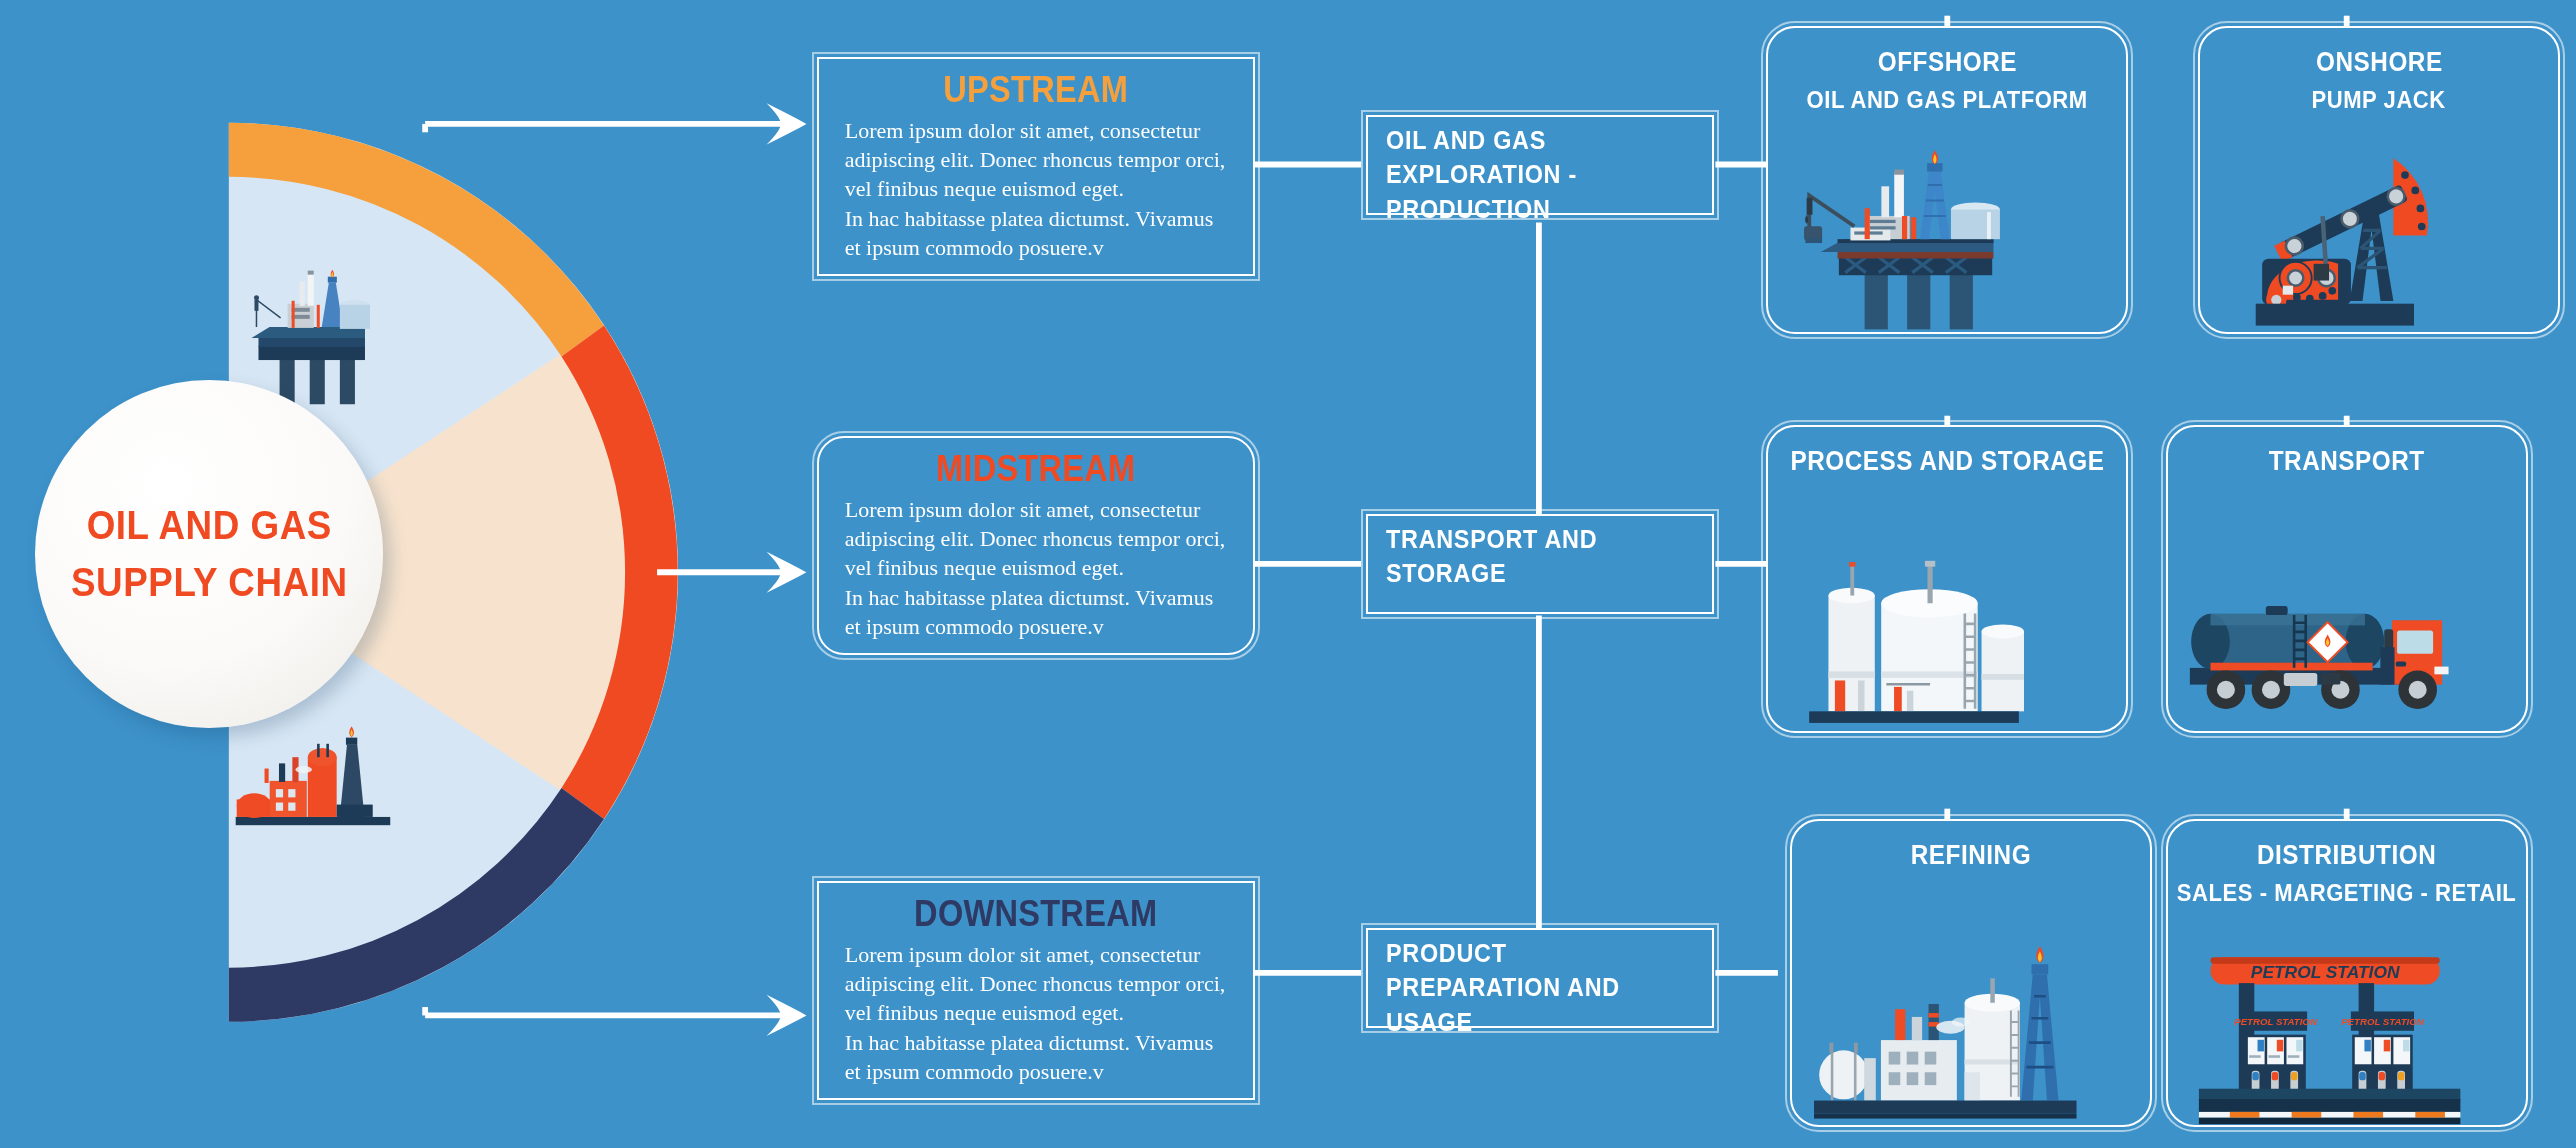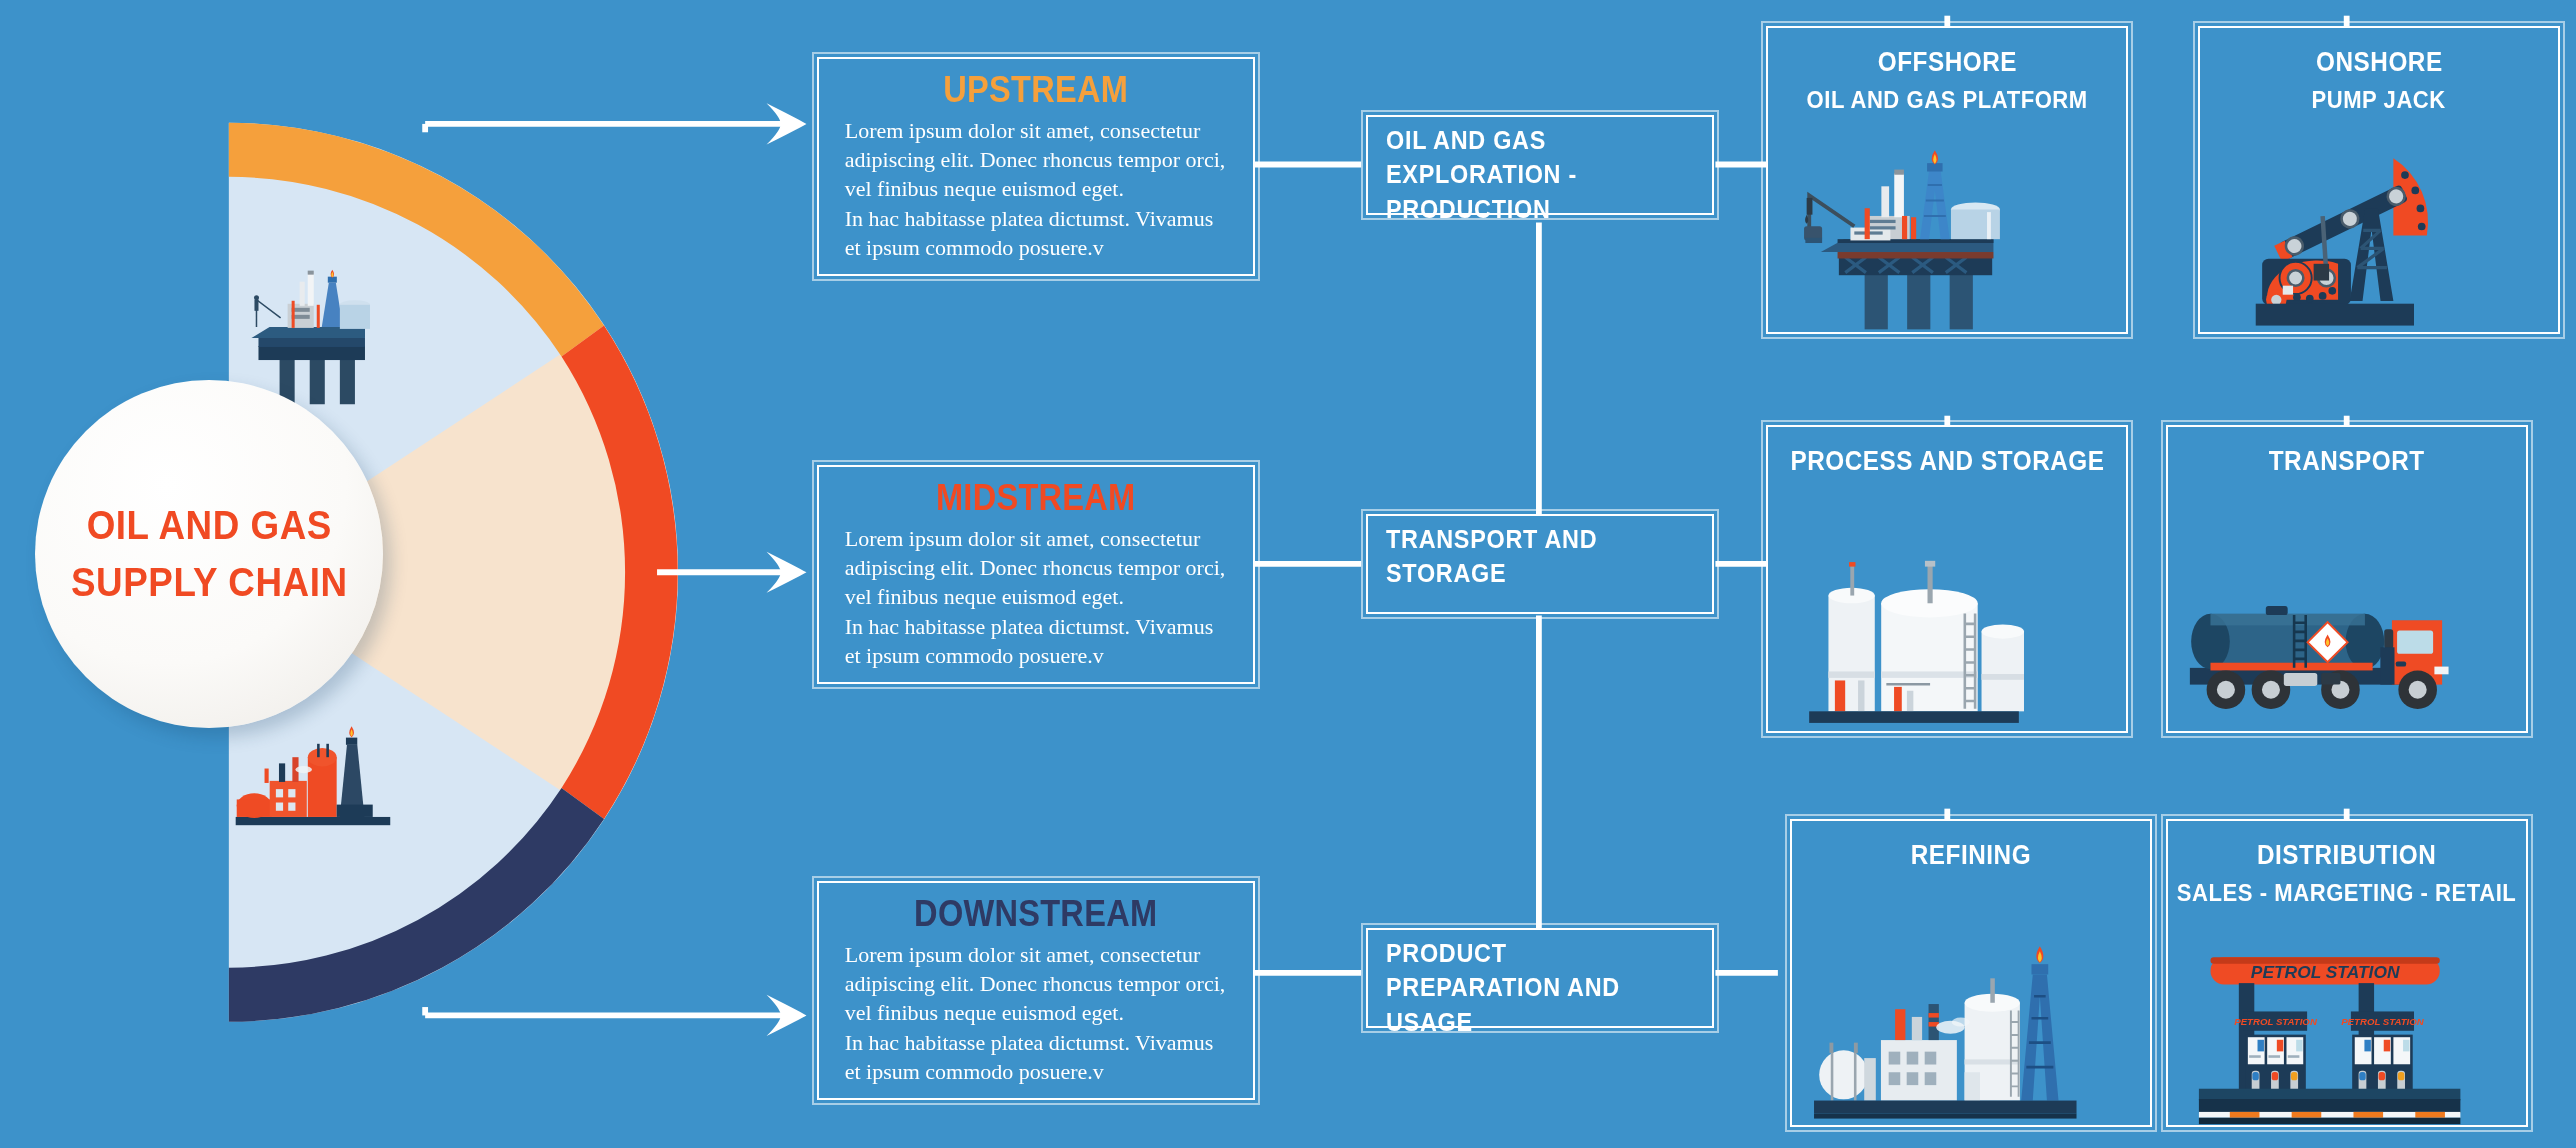--- a/index.html
+++ b/index.html
@@ -57,21 +57,21 @@
   
   .connbox { padding:6px 18px; display:flex; align-items:flex-start; }
   .connbox span {
     color:#ffffff; font-weight:bold; font-size:26px;
     letter-spacing:0.8px; line-height:1.32; transform:scaleX(0.9);
     transform-origin:left center;
     font-family:"Liberation Sans", sans-serif;
   }
 
   
-  .panel { display:flex; flex-direction:column; align-items:center; }
+  .panel { display:flex; flex-direction:column; align-items:center;border-radius:29px; }
   .panel .ptitle {
     color:#ffffff; font-weight:bold; font-size:27px; letter-spacing:0.6px;
     transform:scaleX(0.9); margin-top:16.7px; text-align:center; line-height:1.3;
     white-space:nowrap; font-family:"Liberation Sans", sans-serif;
   }
   .panel .psub {
     color:#ffffff; font-weight:bold; font-size:24.5px; letter-spacing:0.6px;
     transform:scaleX(0.9); margin-top:3.9px; text-align:center; line-height:1.3;
     white-space:nowrap; font-family:"Liberation Sans", sans-serif;
   }
@@ -213,21 +213,21 @@
     <div class="head up">UPSTREAM</div>
     <div class="body">
       <div>Lorem ipsum dolor sit amet, consectetur</div>
       <div>adipiscing elit. Donec rhoncus tempor orci,</div>
       <div>vel finibus neque euismod eget.</div>
       <div>In hac habitasse platea dictumst. Vivamus</div>
       <div>et ipsum commodo posuere.v</div>
     </div>
   </div>
 
-  <div class="dbox stagebox" style="left:817px; top:465px; width:438px; height:219px;">
+  <div class="dbox stagebox" style="left:817px; top:436px; width:438px; height:219px;border-radius:27px;">
     <div class="head mid">MIDSTREAM</div>
     <div class="body">
       <div>Lorem ipsum dolor sit amet, consectetur</div>
       <div>adipiscing elit. Donec rhoncus tempor orci,</div>
       <div>vel finibus neque euismod eget.</div>
       <div>In hac habitasse platea dictumst. Vivamus</div>
       <div>et ipsum commodo posuere.v</div>
     </div>
   </div>
 

